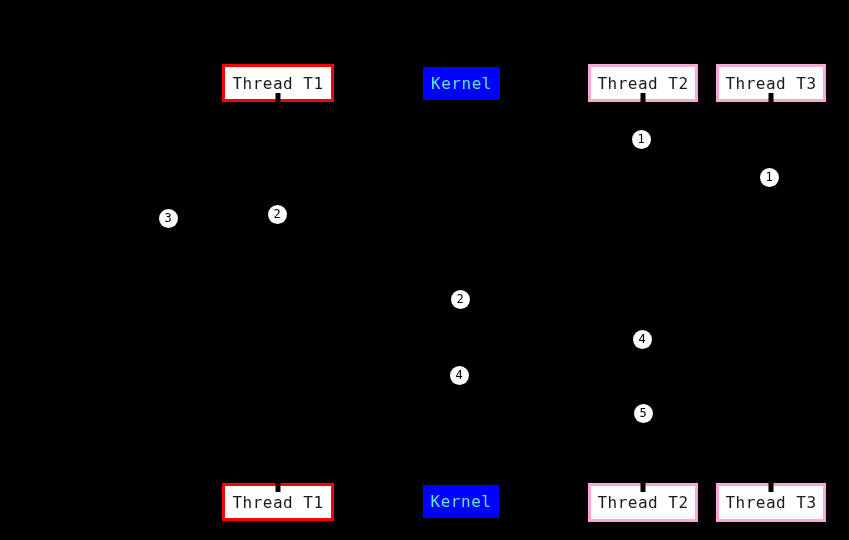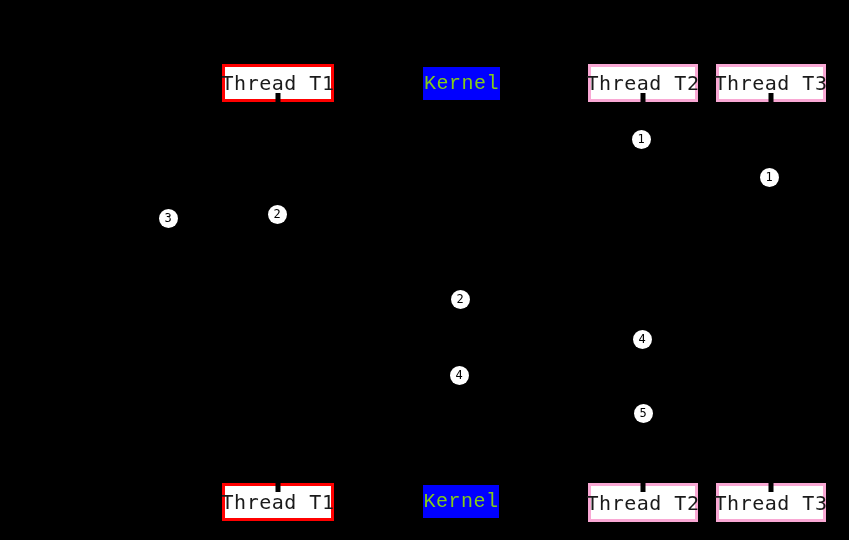--- a/index.html
+++ b/index.html
@@ -14,39 +14,38 @@
     background: #000000;
     overflow: hidden;
     font-family: "DejaVu Sans Mono", "Liberation Mono", monospace;
   }
   .node-box {
     position: absolute;
     box-sizing: border-box;
     display: flex;
     align-items: center;
     justify-content: center;
-    font-size: 20px;
+    font-size: 16px;
     letter-spacing: 0.5px;
     white-space: nowrap;
   }
   .node-box.red {
     background: #ffffff;
     border: 3px solid #ff0000;
     color: #1a1a1a;
   }
   .node-box.blue {
     background: #ffffff;
     border: 3px solid #f9a8d4;
     color: #1a1a1a;
   }
   .node-box.kernel {
     background: #0000ff;
     border: none;
-    color: #84cc16;
-    font-family: Liberation Mono, monospace;
+    color: #5eead4;
   }
   .tick {
     position: absolute;
     width: 5px;
     height: 10px;
     background: #000000;
     left: 50%;
     transform: translateX(-50%);
   }
   .tick.bottom { bottom: -4px; }

